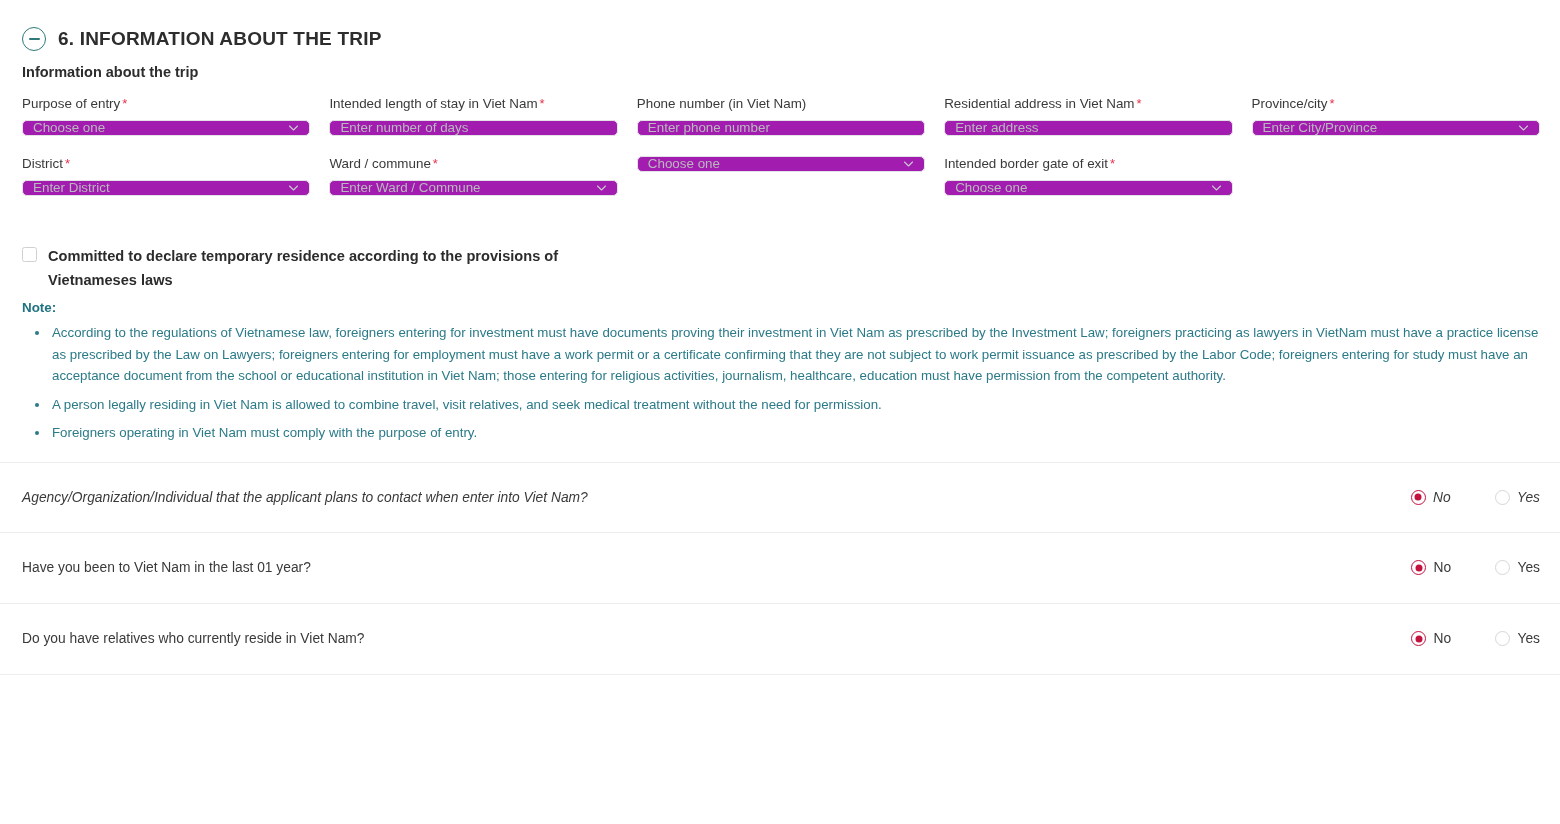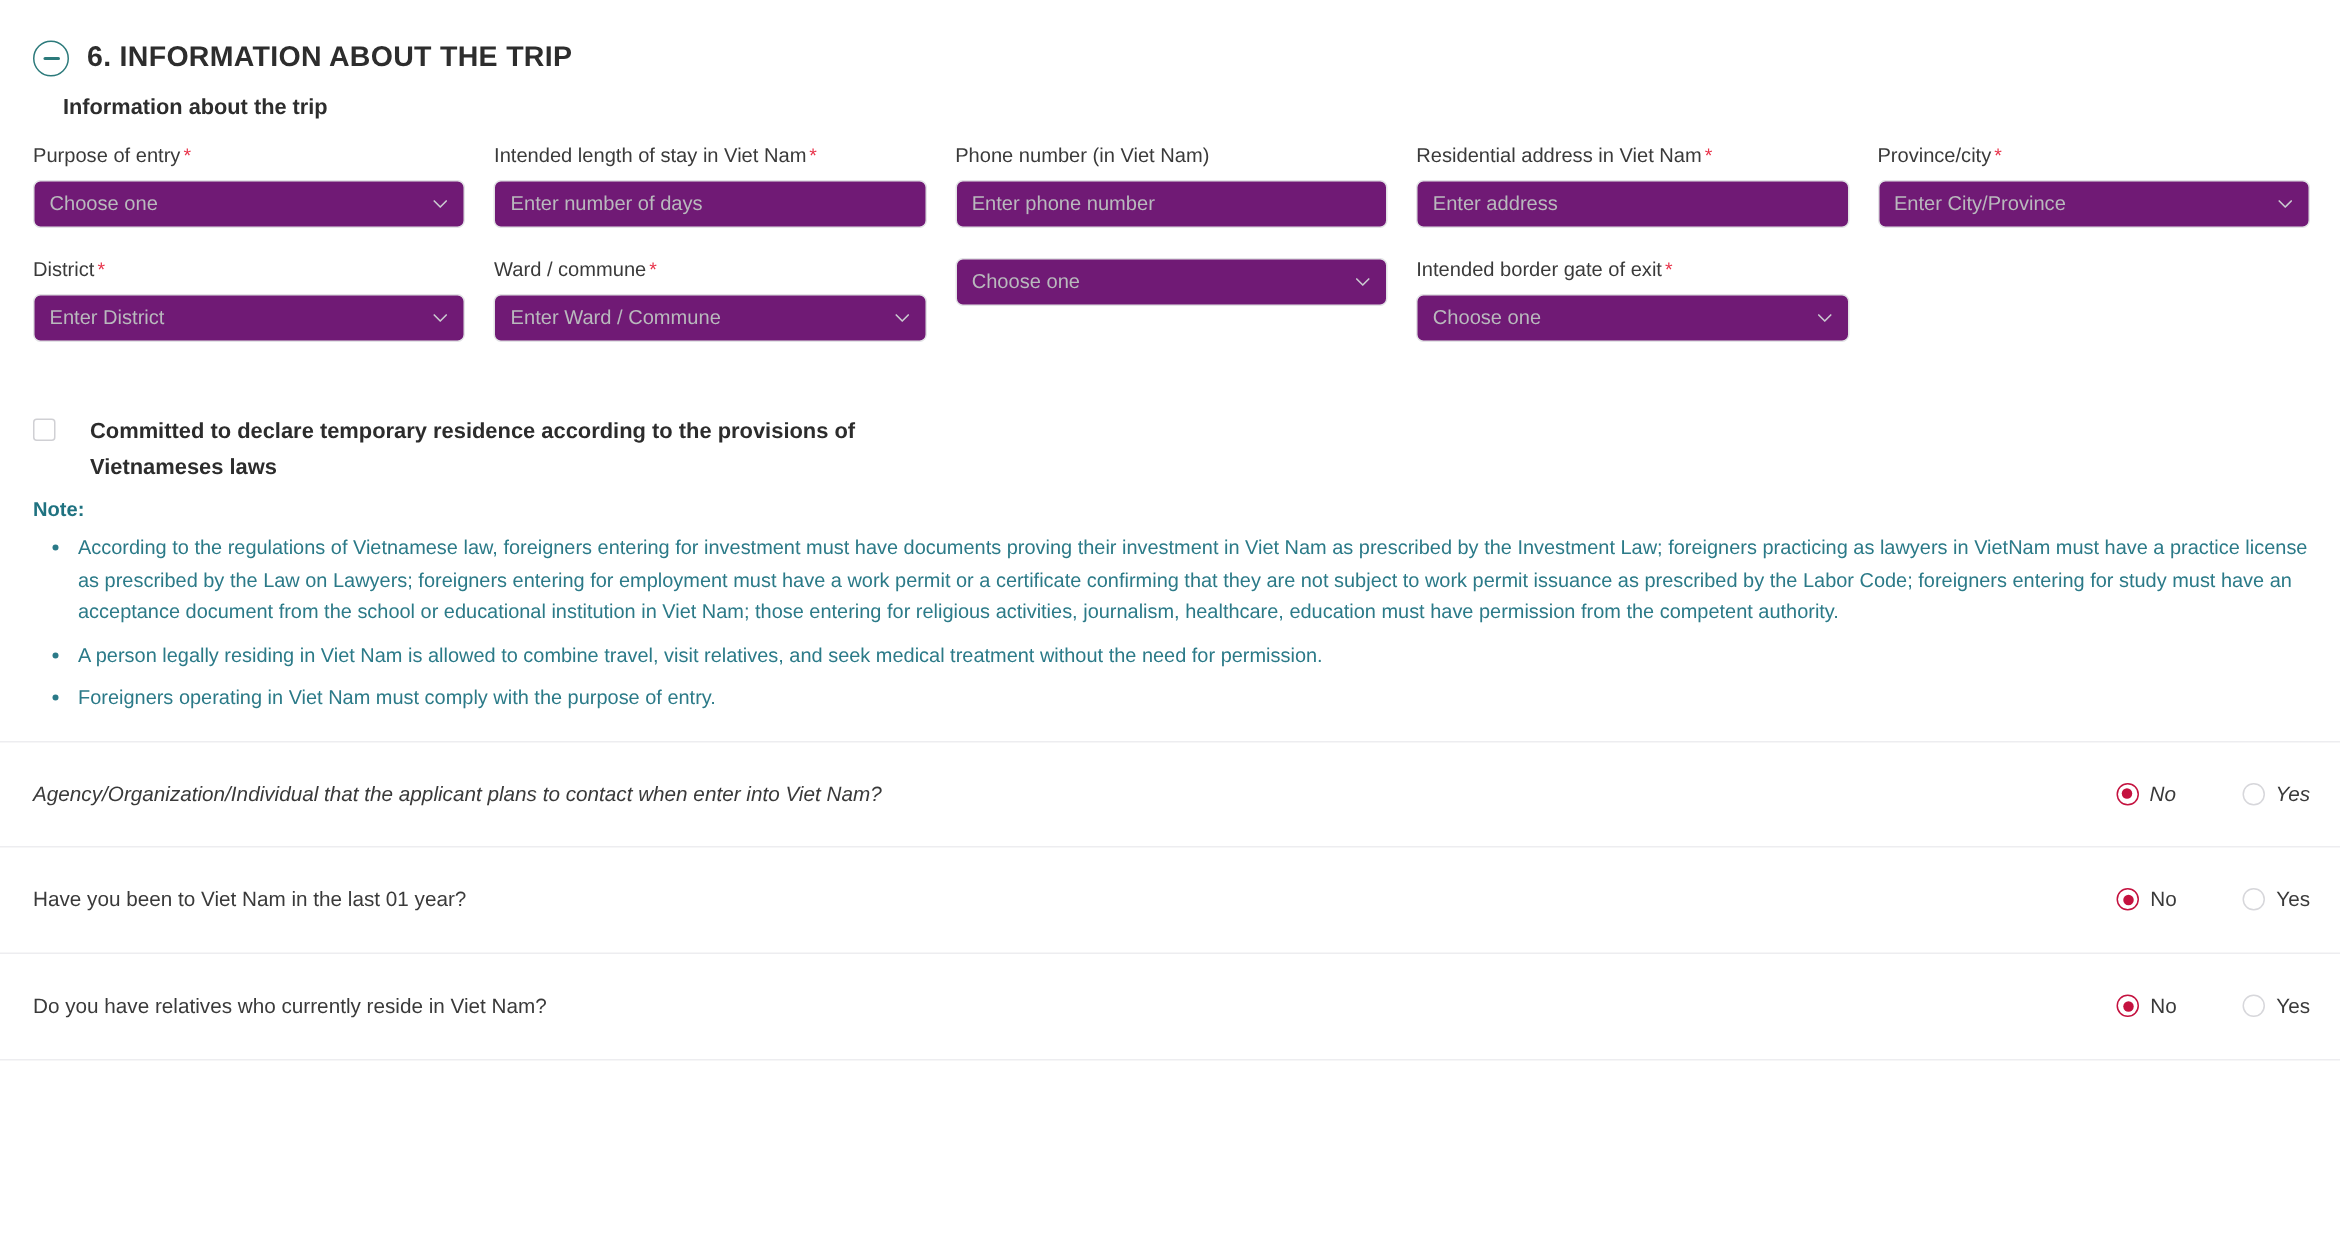--- a/index.html
+++ b/index.html
@@ -49,21 +49,20 @@
     color: #2d2d2d;
     white-space: nowrap;
   }
 
   
   .sub-title {
     padding: 6px 0 0 22px;
     font-size: 14.5px;
     font-weight: 700;
     color: #2d2d2d;
-    margin-left: 20px;
   }
 
   
   .form-grid {
     margin: 16px 0 0 0;
     padding: 0 20px 0 22px;
     display: grid;
     grid-template-columns: repeat(5, 1fr);
     column-gap: 19px;
     row-gap: 0;
@@ -73,24 +72,24 @@
     font-size: 13.4px;
     color: #3a3a3a;
     line-height: 16px;
     margin-bottom: 8px;
     white-space: nowrap;
   }
   .req { color: #e8334a; margin-left: 2px; font-size: 13px; }
 
   .control {
     position: relative;
-    height: 32px;
+    height: 16px;
     border: 1px solid #e3e3e6;
     border-radius: 5px;
-    background: #701a75;
+    background: #a21caf;
     display: flex;
     align-items: center;
     padding: 0 10px;
     cursor: text;
   }
   .control.select { cursor: pointer; }
   .control .ph {
     font-size: 13.4px;
     color: #b9b9bd;
     line-height: 1;
@@ -112,21 +111,21 @@
     transform: translateY(-50%);
     width: 13px; height: 13px;
     pointer-events: none;
   }
 
   
   .commit-wrap {
     grid-column: span 2;
     display: flex;
     align-items: flex-start;
-    gap: 23px;
+    gap: 11px;
     padding-top: 28px;
   }
   .checkbox {
     width: 15px; height: 15px;
     border: 1px solid #d0d0d4;
     border-radius: 2.5px;
     background: #fff;
     flex: 0 0 auto;
     margin-top: 3px;
     cursor: pointer;

